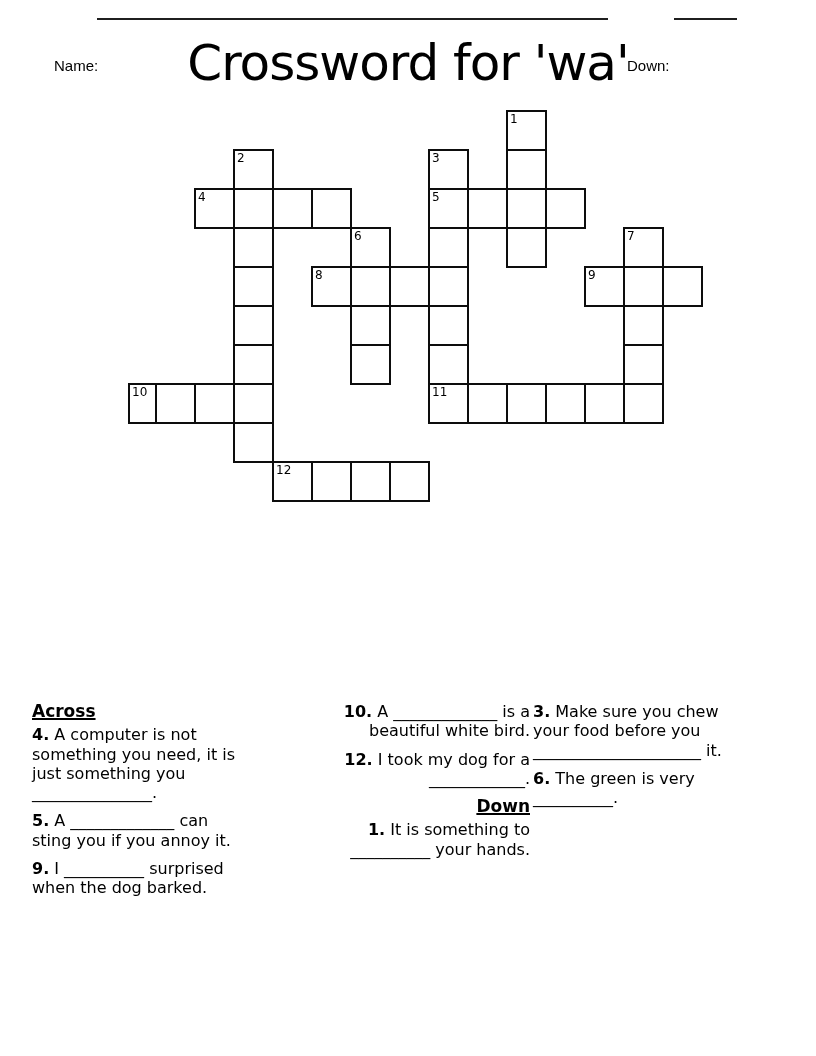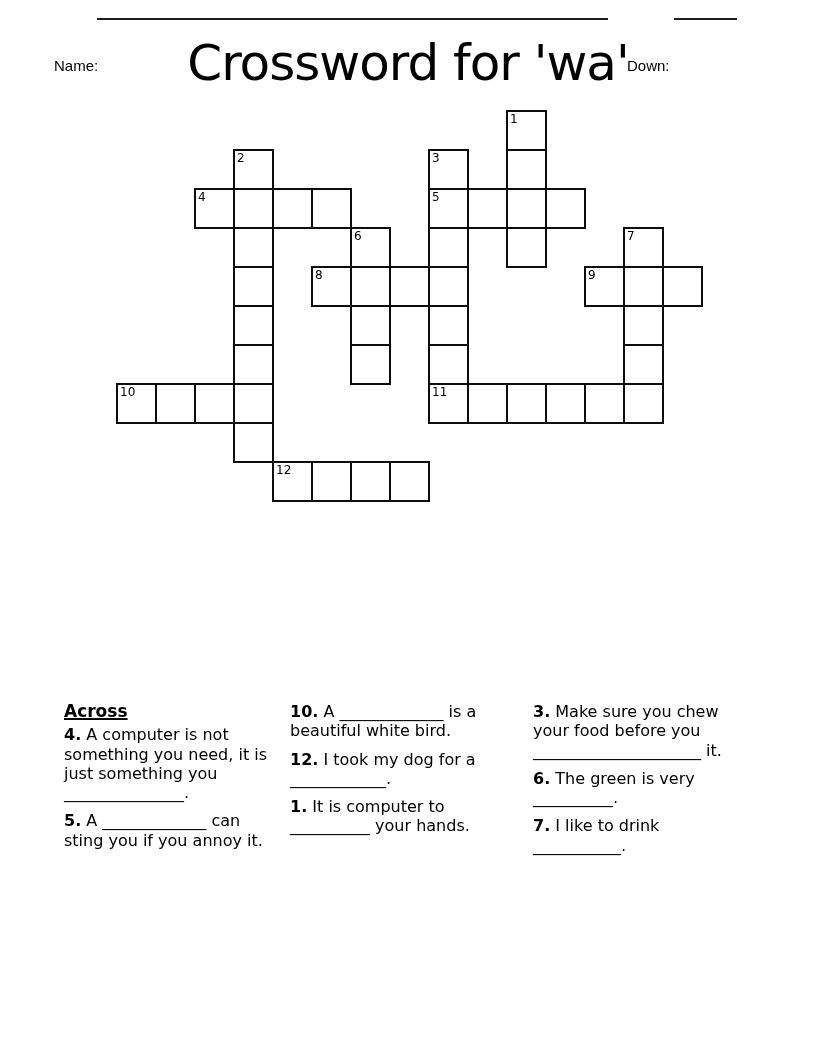--- a/index.html
+++ b/index.html
@@ -71,22 +71,22 @@
     color: #000;
   }
 
   
   .clue-col {
     position: absolute;
     top: 702px;
     font-size: 16px;
     line-height: 19.3px;
   }
-  #clue-col-1 { left: 64px;  width: 240px; }
-  #clue-col-2 { left: 290px; width: 240px; }
+  #clue-col-1 { left: 32px;  width: 240px; }
+  #clue-col-2 { left: 290px; width: 240px; text-align: right; }
   #clue-col-3 { left: 533px; width: 228px; }
   .clue-heading {
     font-size: 17px;
     font-weight: bold;
     text-decoration: underline;
     text-decoration-thickness: 2px;
     margin-bottom: 4px;
   }
   .clue { margin-bottom: 9px; }
   .cnum { font-weight: bold; }
@@ -149,21 +149,21 @@
       <div class="cell" style="left: 507px; top: 156px;"></div>
       <div class="cell" style="left: 546px; top: 156px;"></div>
       <div class="cell" style="left: 117px; top: 195px;"></div>
       <div class="cell" style="left: 234px; top: 195px;"></div>
       <div class="cell" style="left: 312px; top: 195px;"></div>
       <div class="cell" style="left: 507px; top: 195px;"></div>
       <div class="cell" style="left: 117px; top: 234px;"></div>
       <div class="cell" style="left: 234px; top: 234px;"></div>
       <div class="cell" style="left: 312px; top: 234px;"></div>
       <div class="cell" style="left: 507px; top: 234px;"></div>
-      <div class="cell" style="left: 0px; top: 273px;">
+      <div class="cell" style="left: 12px; top: 273px;">
         <span class="cellnum">10</span>
       </div>
       <div class="cell" style="left: 39px; top: 273px;"></div>
       <div class="cell" style="left: 78px; top: 273px;"></div>
       <div class="cell" style="left: 117px; top: 273px;"></div>
       <div class="cell" style="left: 312px; top: 273px;">
         <span class="cellnum">11</span>
       </div>
       <div class="cell" style="left: 351px; top: 273px;"></div>
       <div class="cell" style="left: 390px; top: 273px;"></div>
@@ -186,52 +186,53 @@
       <span class="ctext">A computer is not
 something you need, it is
 just something you
 _______________.</span>
     </div>
     <div class="clue">
       <span class="cnum">5.</span>
       <span class="ctext">A _____________ can
 sting you if you annoy it.</span>
     </div>
+    <div class="clue">
+      <span class="cnum">9.</span>
+      <span class="ctext">I __________ surprised
+when the dog barked.</span>
+    </div>
   </div>
 
   <div id="clue-col-2" class="clue-col">
     <div class="clue">
       <span class="cnum">10.</span>
       <span class="ctext">A _____________ is a
 beautiful white bird.</span>
     </div>
     <div class="clue">
       <span class="cnum">12.</span>
       <span class="ctext">I took my dog for a
 ____________.</span>
     </div>
+    <div class="clue-heading">Down</div>
     <div class="clue">
       <span class="cnum">1.</span>
-      <span class="ctext">It is computer to
+      <span class="ctext">It is something to
 __________ your hands.</span>
     </div>
   </div>
 
   <div id="clue-col-3" class="clue-col">
     <div class="clue">
       <span class="cnum">3.</span>
       <span class="ctext">Make sure you chew
 your food before you
 _____________________ it.</span>
     </div>
     <div class="clue">
       <span class="cnum">6.</span>
       <span class="ctext">The green is very
 __________.</span>
     </div>
-    <div class="clue">
-      <span class="cnum">7.</span>
-      <span class="ctext">I like to drink
-___________.</span>
-    </div>
   </div>
 
 </div>
 
 </body></html>

